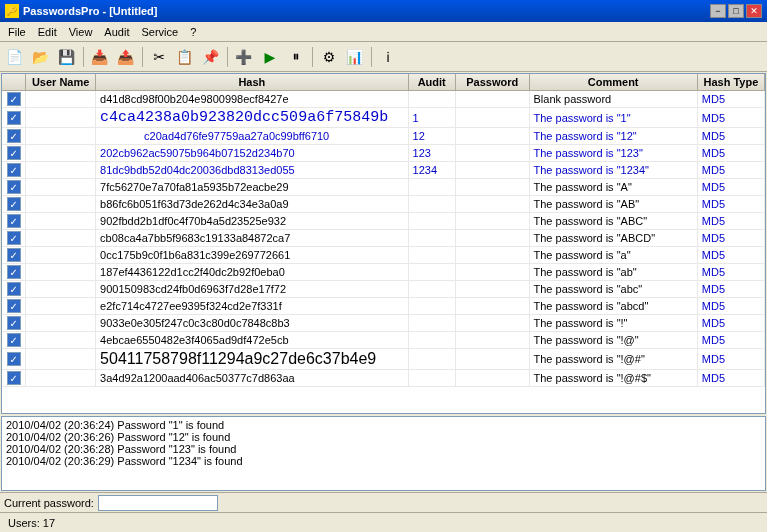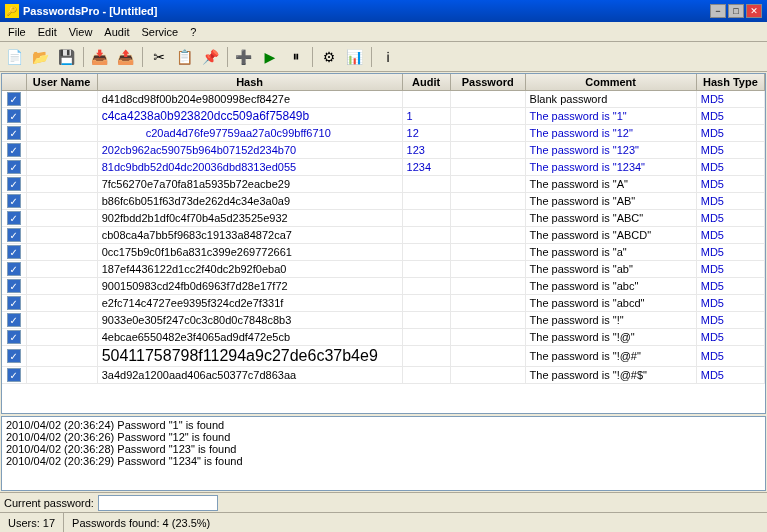--- a/index.html
+++ b/index.html
@@ -272,21 +272,21 @@
             <td style="width: 40px;"></td>
             <td style="width: 210px; color: black; font-size: 11px;">d41d8cd98f00b204e9800998ecf8427e</td>
             <td style="width: 45px; color: black;"></td>
             <td style="width: 70px;"></td>
             <td style="width: 160px; color: black;">Blank password</td>
             <td style="width: 60px; color: rgb(0, 0, 204);">MD5</td>
           </tr>
           <tr>
             <td class="col-checkbox"><div class="checkbox-cell checked">✓</div></td>
             <td style="width: 40px;"></td>
-            <td style="width: 210px; color: rgb(0, 0, 204); font-size: 12px;">c4ca4238a0b923820dcc509a6f75849b</td>
+            <td style="width: 210px; color: rgb(0, 0, 204); font-size: 15px; font-family: Liberation Mono, monospace;">c4ca4238a0b923820dcc509a6f75849b</td>
             <td style="width: 45px; color: rgb(0, 0, 204);">1</td>
             <td style="width: 70px;"></td>
             <td style="width: 160px; color: rgb(0, 0, 204);">The password is "1"</td>
             <td style="width: 60px; color: rgb(0, 0, 204);">MD5</td>
           </tr>
           <tr>
             <td class="col-checkbox"><div class="checkbox-cell checked">✓</div></td>
             <td style="width: 40px;"></td>
             <td style="width: 210px; color: rgb(0, 0, 204); font-size: 11px; padding-left: 48px;">c20ad4d76fe97759aa27a0c99bff6710</td>
             <td style="width: 45px; color: rgb(0, 0, 204);">12</td>
@@ -434,16 +434,13 @@
 
 <div class="status-bar">
   <span class="status-password-label">Current password:</span>
   <input class="status-input" type="text" value="" style="">
 </div>
 
 <div class="bottom-status">
   <div class="status-section">
     <span>Users: 17</span>
   </div>
-  <div class="status-section">
-    <span>Passwords found: 4 (23.5%)</span>
-  </div>
 </div>
 
 </body></html>

